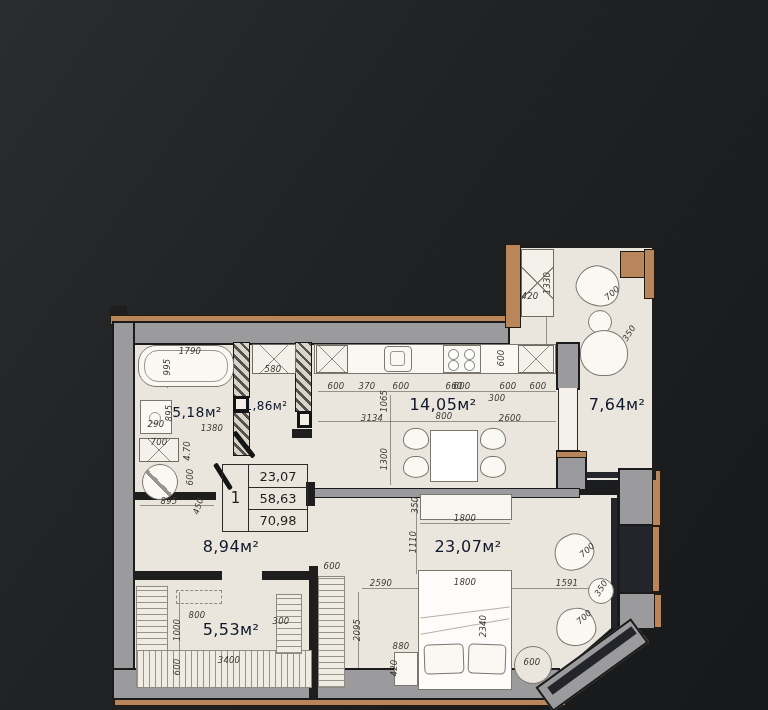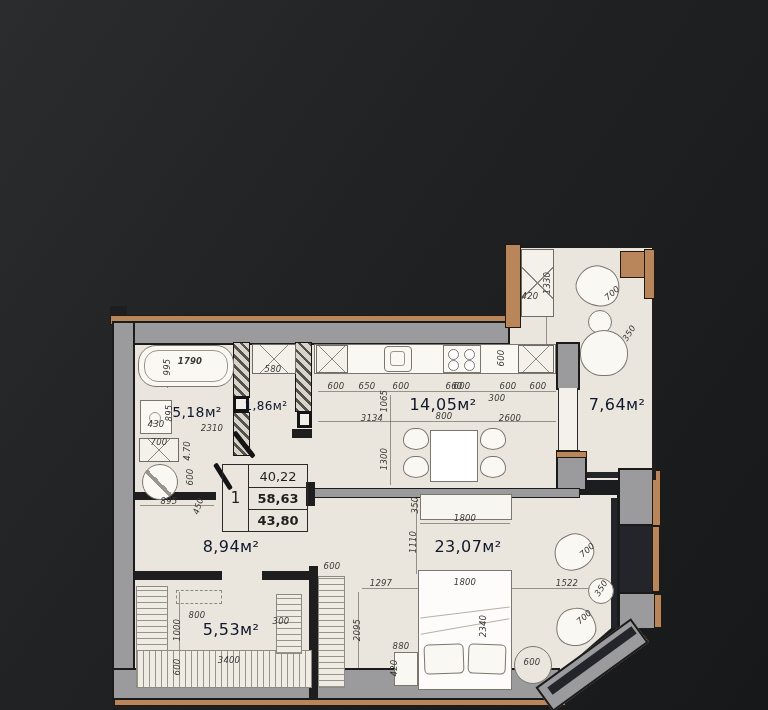--- a/index.html
+++ b/index.html
@@ -32,21 +32,21 @@
   #labels span.dim{position:absolute;transform:translate(-50%,-50%);
     font-style:italic;font-size:8.5px;color:#3a3833;white-space:nowrap;letter-spacing:.2px;}
   #labels span.room-label{position:absolute;transform:translate(-50%,-50%);
     font-weight:400;color:#0f172a;white-space:nowrap;letter-spacing:.4px;}
   .legend{position:absolute;left:222px;top:464px;width:84px;height:66px;
     display:grid;grid-template-columns:26px 1fr;grid-template-rows:1fr 1fr 1fr;
     border:1.3px solid #2b2a28;color:#201f1d;font-size:13px;z-index:40;}
   .legend .lnum{grid-row:1/4;border-right:1.3px solid #2b2a28;display:flex;
     align-items:center;justify-content:center;font-size:15px;}
   .legend .lval{display:flex;align-items:center;justify-content:center;}
-  .legend .lval + .lval{border-top:1.3px solid #2b2a28;font-weight:bold;}
+  .legend .lval + .lval{border-top:1.3px solid #2b2a28;}
   .burner{position:absolute;width:9px;height:9px;border:1px solid #777;border-radius:50%;background:#fff;}
 </style>
 </head>
 <body>
 
 <div class="stage">
 
   <div class="abs floor" style="left:130px;top:338px;width:430px;height:342px;z-index:1;"></div>
   <div class="abs floor" style="left:555px;top:495px;width:62px;height:182px;z-index:1;clip-path:polygon(0 0,100% 0,100% 128px,0 182px);"></div>
   <div class="abs floor" style="left:507px;top:247px;width:148px;height:233px;z-index:1;"></div>
@@ -161,76 +161,76 @@
   <div class="abs chair" style="left:580px;top:330px;width:48px;height:46px;border-radius:50% 50% 46% 46%;z-index:14;"></div>
 
   <div class="abs rackh" style="left:136px;top:586px;width:32px;height:72px;z-index:14;"></div>
   <div class="abs rackv" style="left:136px;top:650px;width:176px;height:38px;z-index:14;"></div>
   <div class="abs rackh" style="left:276px;top:594px;width:26px;height:60px;z-index:14;"></div>
   <div class="abs" style="left:176px;top:590px;width:46px;height:14px;border:1px dashed #8d8a82;z-index:14;"></div>
   <div class="abs rackh" style="left:318px;top:576px;width:27px;height:112px;z-index:14;"></div>
 
   <div class="legend">
     <div class="lnum">1</div>
-    <div class="lval">40,22</div>
+    <div class="lval">23,07</div>
     <div class="lval">58,63</div>
-    <div class="lval">43,80</div>
+    <div class="lval">70,98</div>
   </div>
 
   <div id="labels" class="abs" style="left:0;top:0;width:768px;height:710px;z-index:30;">
       <span class="room-label" style="left: 197px; top: 412px; font-size: 14px; transform: translate(-50%, -50%);">5,18м²</span>
       <span class="room-label" style="left: 266px; top: 406px; font-size: 12px; transform: translate(-50%, -50%);">1,86м²</span>
       <span class="room-label" style="left: 443px; top: 404px; font-size: 16px; transform: translate(-50%, -50%);">14,05м²</span>
       <span class="room-label" style="left: 617px; top: 404px; font-size: 16px; transform: translate(-50%, -50%);">7,64м²</span>
       <span class="room-label" style="left: 231px; top: 546px; font-size: 16px; transform: translate(-50%, -50%);">8,94м²</span>
       <span class="room-label" style="left: 468px; top: 546px; font-size: 16px; transform: translate(-50%, -50%);">23,07м²</span>
       <span class="room-label" style="left: 231px; top: 629px; font-size: 16px; transform: translate(-50%, -50%);">5,53м²</span>
       <span class="dim" style="left: 167px; top: 367px; transform: translate(-50%, -50%) rotate(-90deg);">995</span>
-      <span class="dim" style="left: 190px; top: 361px; transform: translate(-50%, -50%); font-weight: bold;">1790</span>
+      <span class="dim" style="left: 190px; top: 351px; transform: translate(-50%, -50%);">1790</span>
       <span class="dim" style="left: 273px; top: 369px; transform: translate(-50%, -50%);">580</span>
       <span class="dim" style="left: 336px; top: 386px; transform: translate(-50%, -50%);">600</span>
-      <span class="dim" style="left: 367px; top: 386px; transform: translate(-50%, -50%);">650</span>
+      <span class="dim" style="left: 367px; top: 386px; transform: translate(-50%, -50%);">370</span>
       <span class="dim" style="left: 401px; top: 386px; transform: translate(-50%, -50%);">600</span>
       <span class="dim" style="left: 432px; top: 386px; transform: translate(-50%, -50%); padding-left: 44px;">660</span>
       <span class="dim" style="left: 462px; top: 386px; transform: translate(-50%, -50%);">600</span>
       <span class="dim" style="left: 508px; top: 386px; transform: translate(-50%, -50%);">600</span>
       <span class="dim" style="left: 538px; top: 386px; transform: translate(-50%, -50%);">600</span>
       <span class="dim" style="left: 501px; top: 358px; transform: translate(-50%, -50%) rotate(-90deg);">600</span>
       <span class="dim" style="left: 384px; top: 401px; transform: translate(-50%, -50%) rotate(-90deg);">1065</span>
       <span class="dim" style="left: 497px; top: 398px; transform: translate(-50%, -50%);">300</span>
       <span class="dim" style="left: 372px; top: 418px; transform: translate(-50%, -50%);">3134</span>
       <span class="dim" style="left: 444px; top: 416px; transform: translate(-50%, -50%);">800</span>
       <span class="dim" style="left: 510px; top: 418px; transform: translate(-50%, -50%);">2600</span>
       <span class="dim" style="left: 384px; top: 459px; transform: translate(-50%, -50%) rotate(-90deg);">1300</span>
-      <span class="dim" style="left: 156px; top: 424px; transform: translate(-50%, -50%);">430</span>
+      <span class="dim" style="left: 156px; top: 424px; transform: translate(-50%, -50%);">290</span>
       <span class="dim" style="left: 169px; top: 413px; transform: translate(-50%, -50%) rotate(-90deg);">895</span>
-      <span class="dim" style="left: 212px; top: 428px; transform: translate(-50%, -50%);">2310</span>
+      <span class="dim" style="left: 212px; top: 428px; transform: translate(-50%, -50%);">1380</span>
       <span class="dim" style="left: 159px; top: 442px; transform: translate(-50%, -50%);">700</span>
       <span class="dim" style="left: 187px; top: 451px; transform: translate(-50%, -50%) rotate(-90deg);">4.70</span>
       <span class="dim" style="left: 190px; top: 477px; transform: translate(-50%, -50%) rotate(-90deg);">600</span>
       <span class="dim" style="left: 169px; top: 501px; transform: translate(-50%, -50%);">895</span>
       <span class="dim" style="left: 198px; top: 506px; transform: translate(-50%, -50%) rotate(-72deg);">450</span>
       <span class="dim" style="left: 530px; top: 296px; transform: translate(-50%, -50%);">420</span>
       <span class="dim" style="left: 547px; top: 283px; transform: translate(-50%, -50%) rotate(-90deg);">1330</span>
       <span class="dim" style="left: 612px; top: 293px; transform: translate(-50%, -50%) rotate(-42deg);">700</span>
       <span class="dim" style="left: 629px; top: 333px; transform: translate(-50%, -50%) rotate(-58deg);">350</span>
       <span class="dim" style="left: 415px; top: 505px; transform: translate(-50%, -50%) rotate(-90deg);">350</span>
       <span class="dim" style="left: 465px; top: 518px; transform: translate(-50%, -50%);">1800</span>
       <span class="dim" style="left: 413px; top: 542px; transform: translate(-50%, -50%) rotate(-90deg);">1110</span>
       <span class="dim" style="left: 465px; top: 582px; transform: translate(-50%, -50%);">1800</span>
-      <span class="dim" style="left: 567px; top: 583px; transform: translate(-50%, -50%);">1522</span>
+      <span class="dim" style="left: 567px; top: 583px; transform: translate(-50%, -50%);">1591</span>
       <span class="dim" style="left: 483px; top: 626px; transform: translate(-50%, -50%) rotate(-90deg);">2340</span>
       <span class="dim" style="left: 587px; top: 550px; transform: translate(-50%, -50%) rotate(-42deg);">700</span>
       <span class="dim" style="left: 601px; top: 588px; transform: translate(-50%, -50%) rotate(-58deg);">350</span>
       <span class="dim" style="left: 584px; top: 617px; transform: translate(-50%, -50%) rotate(-42deg);">700</span>
       <span class="dim" style="left: 401px; top: 646px; transform: translate(-50%, -50%);">880</span>
       <span class="dim" style="left: 394px; top: 668px; transform: translate(-50%, -50%) rotate(-90deg);">420</span>
       <span class="dim" style="left: 532px; top: 662px; transform: translate(-50%, -50%);">600</span>
       <span class="dim" style="left: 332px; top: 566px; transform: translate(-50%, -50%);">600</span>
-      <span class="dim" style="left: 381px; top: 583px; transform: translate(-50%, -50%);">1297</span>
+      <span class="dim" style="left: 381px; top: 583px; transform: translate(-50%, -50%);">2590</span>
       <span class="dim" style="left: 357px; top: 630px; transform: translate(-50%, -50%) rotate(-90deg);">2095</span>
       <span class="dim" style="left: 197px; top: 615px; transform: translate(-50%, -50%);">800</span>
       <span class="dim" style="left: 177px; top: 630px; transform: translate(-50%, -50%) rotate(-90deg);">1000</span>
       <span class="dim" style="left: 281px; top: 621px; transform: translate(-50%, -50%);">300</span>
       <span class="dim" style="left: 229px; top: 660px; transform: translate(-50%, -50%);">3400</span>
       <span class="dim" style="left: 177px; top: 667px; transform: translate(-50%, -50%) rotate(-90deg);">600</span>
     </div>
 
 </div>
 

